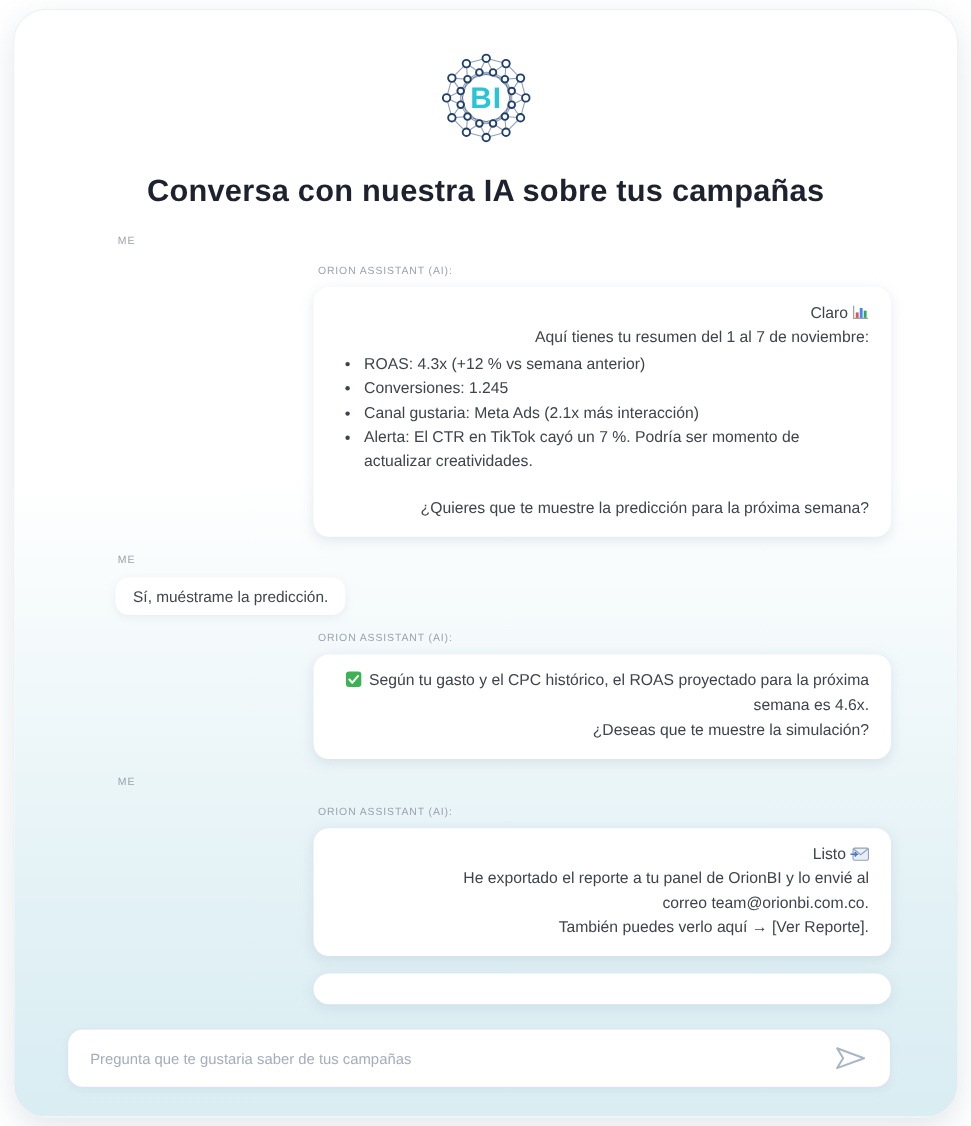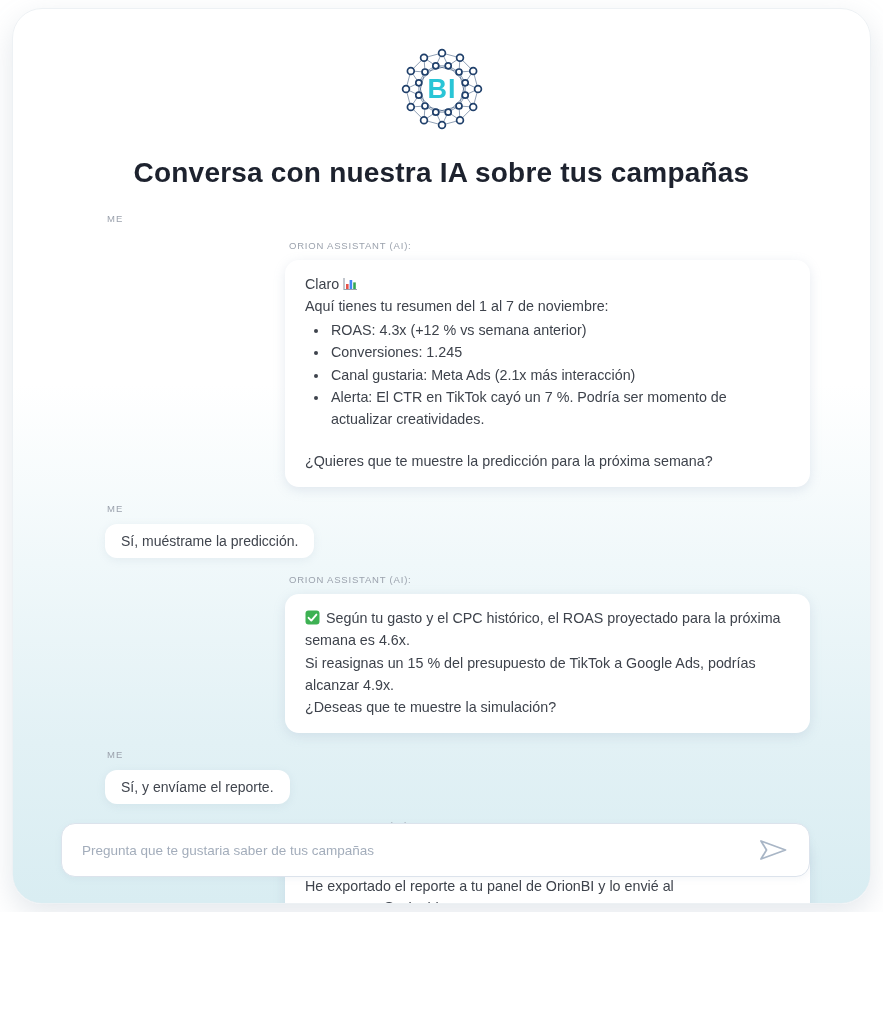--- a/index.html
+++ b/index.html
@@ -1,18 +1,18 @@
 <!DOCTYPE html>
 <html><head>
 <meta charset="utf-8">
 <style>
   * { box-sizing: border-box; }
   html,body { margin:0; padding:0; background:#ffffff; }
   .page {
-    position:relative; width:883px; height:912px; overflow:hidden;
+    position:relative; width:883px; height:1024px; overflow:hidden;
     background:#ffffff; font-family:"Liberation Sans", sans-serif;
   }
   .card {
     position:absolute; left:12px; right:12px; top:8px; bottom:8px;
     border-radius:30px; border:1px solid #edf1f4;
     background:linear-gradient(180deg,#ffffff 0%,#ffffff 42%,#f0f8fa 62%,#e2f1f5 82%,#d9edf2 100%);
     box-shadow:0 10px 28px rgba(130,150,170,0.22);
     overflow:hidden;
   }
   .logo-wrap { padding-top:34px; text-align:center; }
@@ -43,21 +43,21 @@
   .ai-block { margin-left:180px; margin-top:16px; }
   .ai-label {
     font-size:9.5px; color:#9ba2ad; letter-spacing:0.8px;
     margin:0 0 9px 4px;
   }
   .ai-card {
     background:#ffffff; border-radius:14px; padding:13px 20px 15px;
     font-size:14.3px; line-height:1.55; color:#3e434c;
     box-shadow:0 3px 12px rgba(140,160,185,0.22);
   }
-  .ai-card p { margin:0; }
+  .ai-card p { margin:0;text-align:right; }
   .ai-card .question { margin-top:20px; }
   .bullets { margin:2px 0 0; padding-left:24px; }
   .bullets li { padding-left:2px; }
 
   .emoji { display:inline-block; vertical-align:-2px; margin-left:4px; line-height:0; }
   .emoji-lead { display:inline-block; vertical-align:-2px; margin-right:6px; line-height:0; }
 
   .input-bar {
     position:absolute; left:48px; right:60px; bottom:26px; height:54px;
     background:#ffffff; border:1px solid #dce3ec; border-radius:14px;
@@ -209,30 +209,26 @@
         </div>
       </div>
 
       <div class="ai-block">
         <p class="ai-label">ORION ASSISTANT (AI):</p>
         <div class="ai-card">
           <p><span class="emoji-lead"><svg width="15" height="15" viewBox="0 0 15 15">
                   <rect x="0.5" y="0.5" width="14" height="14" rx="3" fill="#3db153"></rect>
                   <path d="M3.6 7.8 L6.3 10.6 L11.4 4.6" stroke="#ffffff" stroke-width="1.9" fill="none" stroke-linecap="round" stroke-linejoin="round"></path>
                 </svg></span><span>Según tu gasto y el CPC histórico, el ROAS proyectado para la próxima semana es 4.6x.</span></p>
-          <p>Si reasignas un 15 % del presupuesto de TikTok a Google Ads, podrías alcanzar 4.9x.</p>
           <p>¿Deseas que te muestre la simulación?</p>
         </div>
       </div>
 
       <div class="row-me">
         <p class="meta-label">ME</p>
-        <div class="user-bubble">
-          <span>Sí, y envíame el reporte.</span>
-        </div>
       </div>
 
       <div class="ai-block">
         <p class="ai-label">ORION ASSISTANT (AI):</p>
         <div class="ai-card">
           <p><span>Listo</span><span class="emoji"><svg width="17" height="13" viewBox="0 0 17 13">
                   <rect x="2.5" y="1" width="14" height="11" rx="1.4" fill="#e9eef6" stroke="#8fa2b8" stroke-width="1"></rect>
                   <path d="M2.8 1.6 L9.5 7 L16.2 1.6" fill="none" stroke="#8fa2b8" stroke-width="1"></path>
                   <path d="M0 6.5 H6 L4 4.5 M6 6.5 L4 8.5" stroke="#4a78c2" stroke-width="1.4" fill="none"></path>
                 </svg></span></p>

